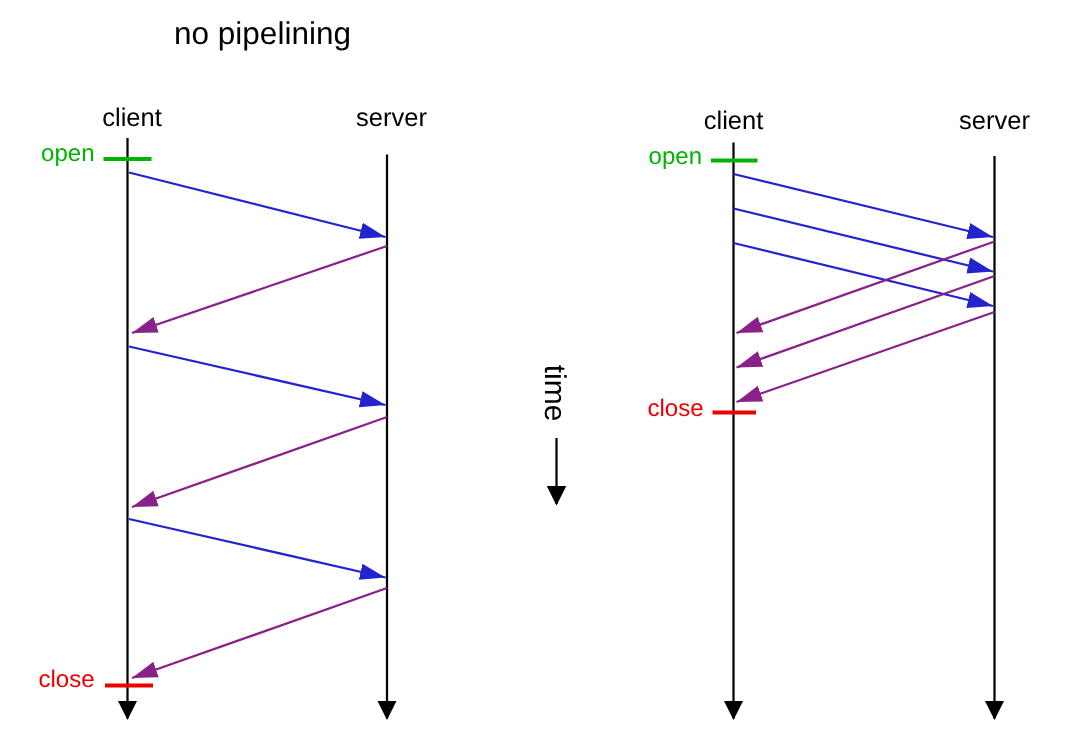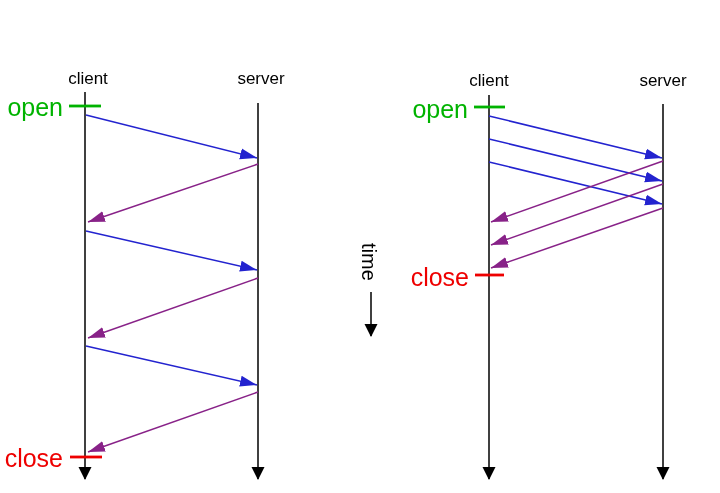--- a/index.html
+++ b/index.html
@@ -12,32 +12,33 @@
     overflow: hidden;
   }
   .txt {
     position: absolute;
     white-space: nowrap;
     color: #000;
     line-height: 1;
   }
   .title { font-size: 21px; transform: translateX(-50%); }
   .actor { font-size: 17px; transform: translateX(-50%); }
-  .event { font-size: 25px; }
+  .event { font-size: 16px; }
   .time-label {
     font-size: 20px;
     transform: translate(-50%, -50%) rotate(90deg);
   }
   svg.overlay { position: absolute; left: 0; top: 0; }
 </style>
 </head>
 <body>
 
 <div class="canvas">
 
+  <div class="txt title" style="left:175px; top:12px;">no pipelining</div>
 
   <div class="txt actor" style="left:88px; top:70px;">client</div>
   <div class="txt actor" style="left:261px; top:70px;">server</div>
   <div class="txt actor" style="left:489px; top:72px;">client</div>
   <div class="txt actor" style="left:663px; top:72px;">server</div>
 
   <div class="txt event" style="right: 657px; top: 95px; color: rgb(0, 179, 0);">open</div>
   <div class="txt event" style="right: 657px; top: 446px; color: rgb(238, 0, 0);">close</div>
   <div class="txt event" style="right: 252px; top: 97px; color: rgb(0, 179, 0);">open</div>
   <div class="txt event" style="right: 251px; top: 265px; color: rgb(238, 0, 0);">close</div>

